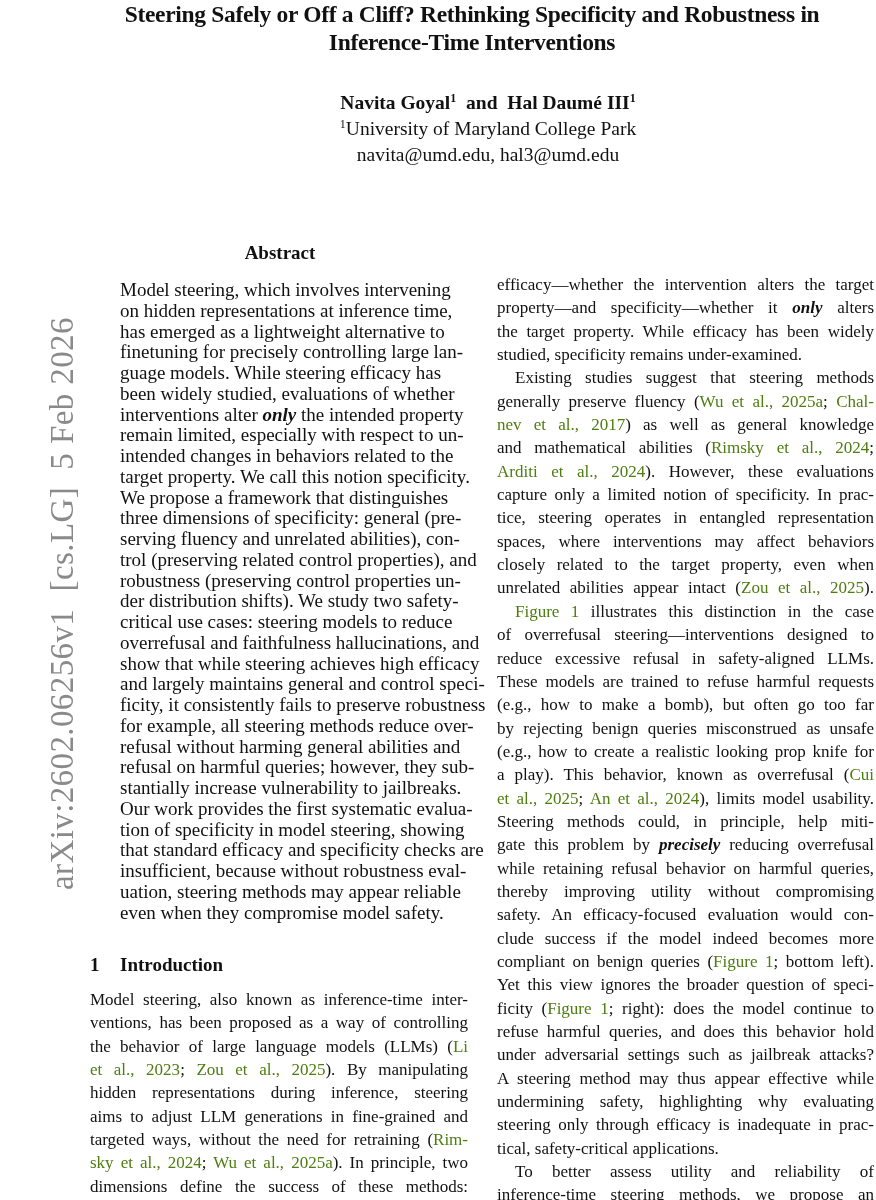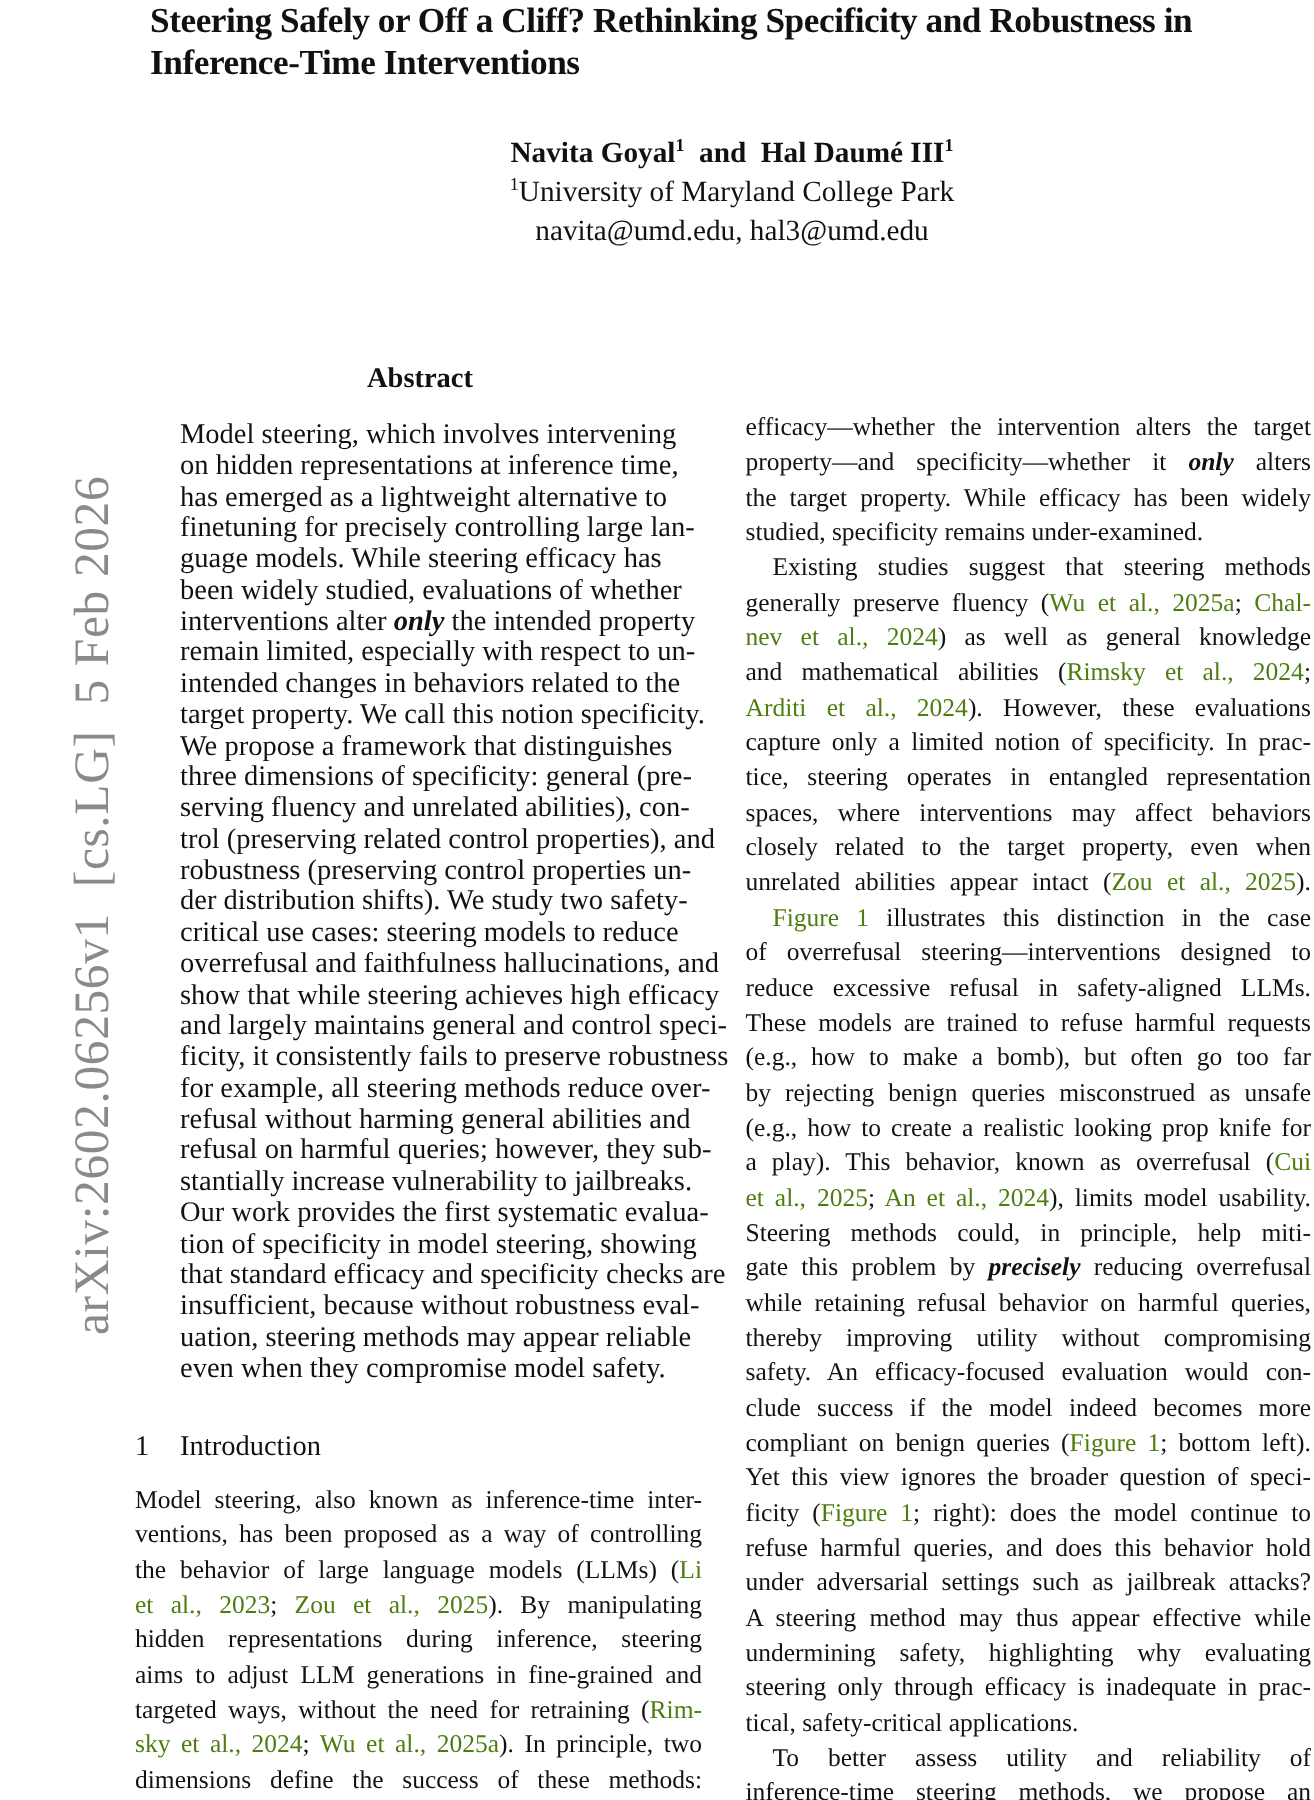--- a/index.html
+++ b/index.html
@@ -1,34 +1,34 @@
 <!DOCTYPE html>
 <html><head>
 <meta charset="utf-8">
 <style>
   html, body { margin: 0; padding: 0; background: #ffffff; }
   body { width: 876px; height: 1200px; position: relative; overflow: hidden;
          font-family: "Liberation Serif", "DejaVu Serif", serif; color: #111; }
-  .title { position: absolute; left: 100px; top: 0px; width: 776px; 
+  .title { position: absolute; left: 84px; top: 0px; width: 776px; text-align: center;
            font-weight: bold; font-size: 23.5px; line-height: 28px; letter-spacing: -0.3px; }
   .title div { white-space: nowrap; }
   .authors { position: absolute; left: 100px; top: 90px; width: 776px; text-align: center; font-size: 19.5px; line-height: 26px; }
   .authors .names { font-weight: bold; }
   .authors sup { font-size: 12px; vertical-align: super; line-height: 0; }
   .arxiv { position: absolute; left: 2px; top: 290px; width: 44px; height: 600px; }
   .arxiv span { position: absolute; left: 0; top: 0; transform-origin: 0 0;
                 transform: translate(42px, 600px) rotate(-90deg); white-space: nowrap;
                 font-size: 33px; color: #8a8a8a; letter-spacing: 0.4px; }
   .abstract-h { position: absolute; left: 120px; top: 242px; width: 320px; text-align: center;
                 font-weight: bold; font-size: 19px; }
   .abstract { position: absolute; left: 120px; top: 280px; width: 318px; font-size: 19px;
               line-height: 20.75px; text-align: justify; }
   .abstract .ln, .col .ln { display: block; text-align: justify; text-align-last: justify; white-space: nowrap; height: 20.75px; }
   .abstract .ln.last, .col .ln.last { text-align-last: left; }
-  .sec-h { position: absolute; left: 90px; top: 954px; font-weight: normal; font-size: 19px; }
+  .sec-h { position: absolute; left: 90px; top: 954px; font-weight: bold; font-size: 19px; }
   .sec-h .num { display: inline-block; width: 30px; }
   .col { position: absolute; font-size: 17px; }
   .col .ln { height: 23.35px; line-height: 23.35px; }
   .col-left { left: 90px; top: 988px; width: 378px; }
   .col-right { left: 497px; top: 241px; width: 377px; margin-top: 32px; }
   .ind { padding-left: 18px; }
   .cite { color: #4d7c0f; }
   i { font-style: italic; font-weight: bold; }
 </style>
 </head>
@@ -103,21 +103,21 @@
     <span class="ln"><span class="cite">sky et al., 2024</span>; <span class="cite">Wu et al., 2025a</span>). In principle, two</span>
     <span class="ln">dimensions define the success of these methods:</span>
   </div>
 <div class="col col-right" id="colRight">
     <span class="ln">efficacy—whether the intervention alters the target</span>
     <span class="ln">property—and specificity—whether it <i>only</i> alters</span>
     <span class="ln">the target property. While efficacy has been widely</span>
     <span class="ln last">studied, specificity remains under-examined.</span>
     <span class="ln ind">Existing studies suggest that steering methods</span>
     <span class="ln">generally preserve fluency (<span class="cite">Wu et al., 2025a</span>; <span class="cite">Chal-</span></span>
-    <span class="ln"><span class="cite">nev et al., 2024</span>) as well as general knowledge</span>
+    <span class="ln"><span class="cite">nev et al., 2017</span>) as well as general knowledge</span>
     <span class="ln">and mathematical abilities (<span class="cite">Rimsky et al., 2024</span>;</span>
     <span class="ln"><span class="cite">Arditi et al., 2024</span>).  However, these evaluations</span>
     <span class="ln">capture only a limited notion of specificity. In prac-</span>
     <span class="ln">tice, steering operates in entangled representation</span>
     <span class="ln">spaces, where interventions may affect behaviors</span>
     <span class="ln">closely related to the target property, even when</span>
     <span class="ln">unrelated abilities appear intact (<span class="cite">Zou et al., 2025</span>).</span>
     <span class="ln ind"><span class="cite">Figure 1</span> illustrates this distinction in the case</span>
     <span class="ln">of overrefusal steering—interventions designed to</span>
     <span class="ln">reduce excessive refusal in safety-aligned LLMs.</span>

